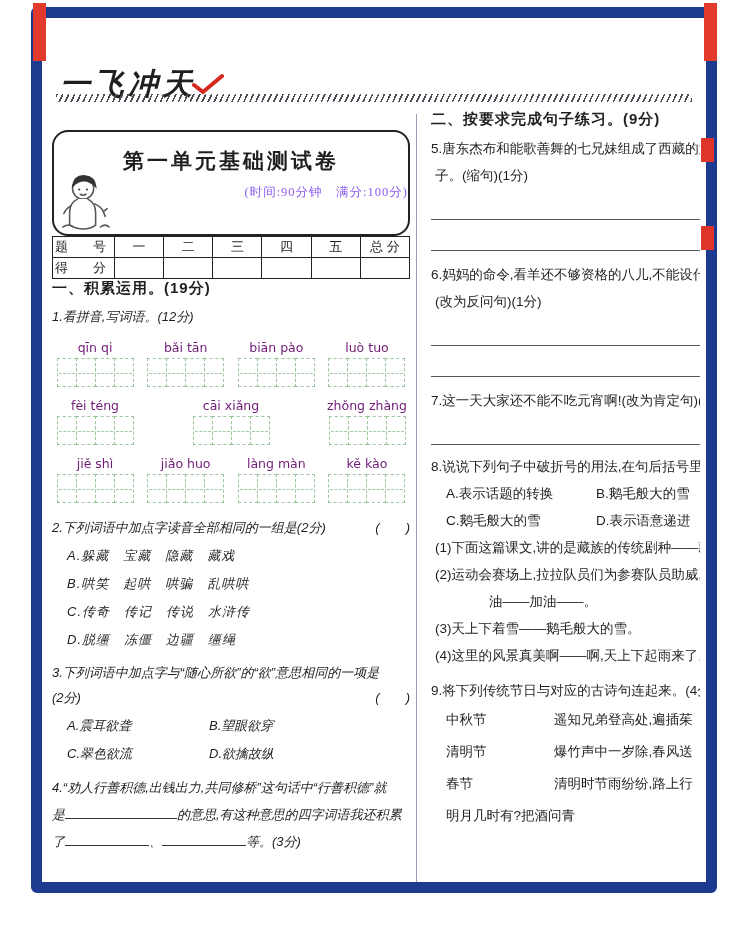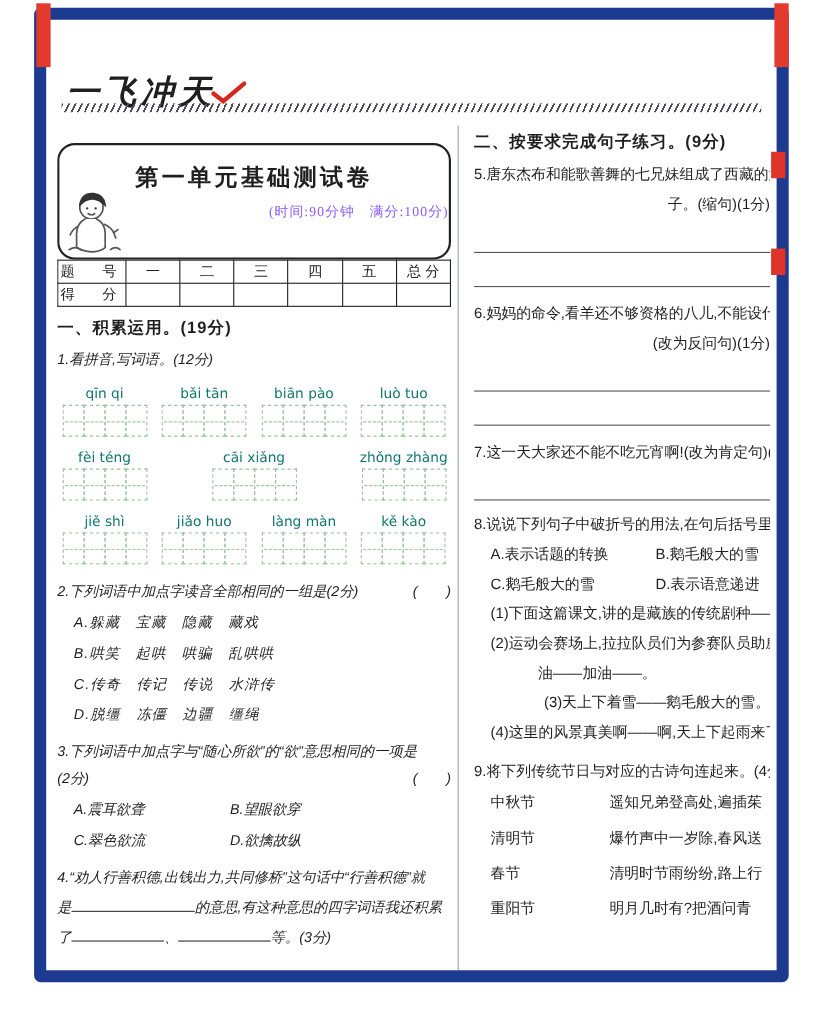--- a/index.html
+++ b/index.html
@@ -33,46 +33,46 @@
   
   .title-box { height:106px; border:2px solid #222; border-radius:16px; position:relative; margin-top:20px; }
   .tb-title { text-align:center; font-size:21px; font-weight:bold; letter-spacing:3px; margin-top:15px; }
   .tb-sub   { text-align:right; font-size:12.5px; letter-spacing:1px; margin-top:9px; color:#8b5cf6;font-family:Liberation Serif, serif; }
   .kid { position:absolute; left:6px; bottom:2px; }
 
   table.score { width:100%; border-collapse:collapse; table-layout:fixed; margin-top:0; }
   table.score td { border:1.5px solid #222; height:21px; text-align:center; font-size:13px; }
   table.score td.lab { width:62px; letter-spacing:6px; }
 
-  .sec { font-weight:bold; font-size:15px; margin-top:10px; letter-spacing:1px; }
+  .sec { font-weight:bold; font-size:15px; margin-top:0; letter-spacing:1px; }
   .line { font-size:13px; line-height:25px; white-space:nowrap;font-style:italic; }
   .q1lab { margin-top:6px; }
 
   .prow { margin-top:11px; }
   .groups { display:flex; justify-content:space-between; padding:0 3px; }
   .pg { width:80px; text-align:center; }
-  .pin { font-size:12.5px; font-family:"DejaVu Sans",sans-serif; color:#0f766e; margin-bottom:3px; white-space:nowrap; }
+  .pin { font-size:12.5px; font-family:"DejaVu Sans",sans-serif; color:#701a75; margin-bottom:3px; white-space:nowrap; }
   .cellbox { display:flex; justify-content:center; }
   .cellbox i { display:block; width:20px; height:29px; border:1px dashed #9cc49c; position:relative; }
   .cellbox i + i { margin-left:-1px; }
   .cellbox i::after { content:""; position:absolute; left:1px; right:1px; top:50%;
                       border-top:1px dashed rgba(156,196,156,.9); }
 
   .flexrow { display:flex; justify-content:space-between; }
   .stem { margin-top:12px;align-items:flex-end; }
   .opt { margin-left:15px; margin-top:3px; letter-spacing:1px; }
   .optpair { margin-left:15px; margin-top:3px; display:flex; }
   .optpair span:first-child { width:142px; flex:none; }
 
   .blank { display:inline-block; border-bottom:1px solid #333; height:14px; vertical-align:baseline; }
   .b1 { width:112px; } .b2 { width:84px; }
 
   
   .r-line { line-height:27px; white-space:nowrap; }
-  .ind { margin-left:15px;text-align:right; }
+  .ind { margin-left:4px; }
   .cont { margin-left:58px; }
   .ansline { border-bottom:1px solid #555; height:31px; }
   .mt6{margin-top:6px;} .mt8{margin-top:8px;} .mt10{margin-top:10px;}
   .q8opts { display:flex; margin-left:15px; line-height:27px; }
   .q8opts span:first-child { width:150px; flex:none; }
   .q9row { display:flex; line-height:32px; margin-left:15px;gap:12px; }
   .fest { width:96px; flex:none; }
   .poem { flex:1; white-space:nowrap; overflow:hidden; }
 </style>
 </head>
@@ -330,21 +330,20 @@
       </div>
       <div class="q9row">
         <span class="fest">清明节</span>
         <span class="poem">爆竹声中一岁除,春风送</span>
       </div>
       <div class="q9row">
         <span class="fest">春节</span>
         <span class="poem">清明时节雨纷纷,路上行</span>
       </div>
       <div class="q9row">
-        <span class="fest">重阳节</span>
         <span class="poem">明月几时有?把酒问青</span>
       </div>
 
     </div>
   </div>
 
   <div class="tab t1"></div>
   <div class="tab t2"></div>
 
 </div>

